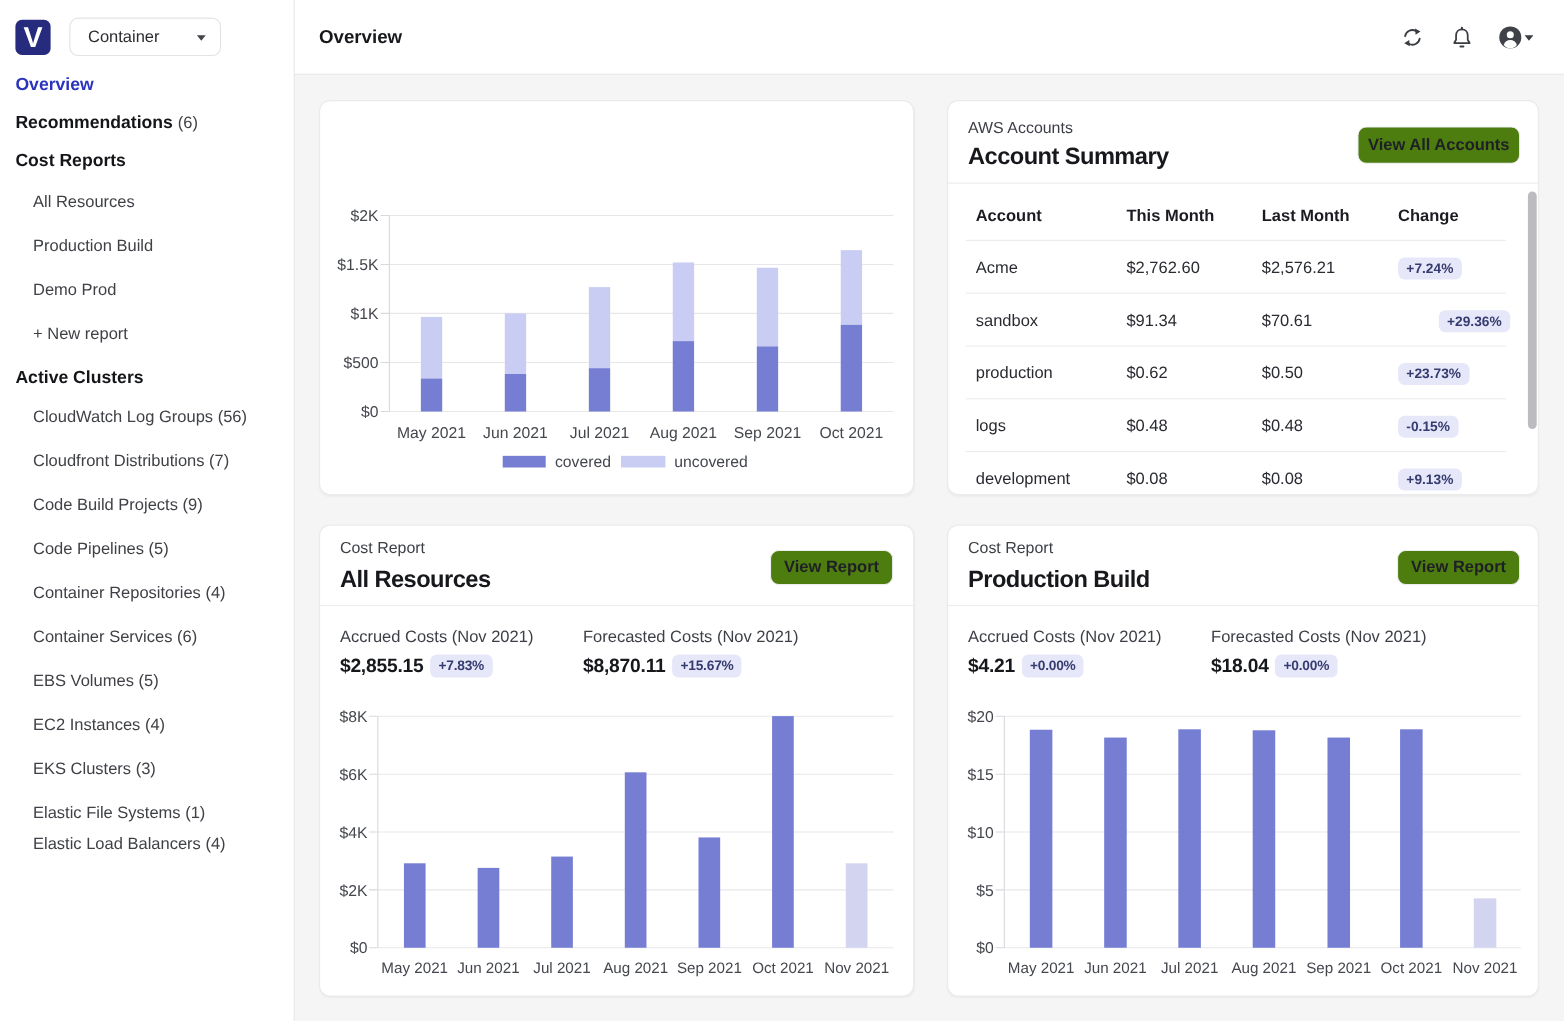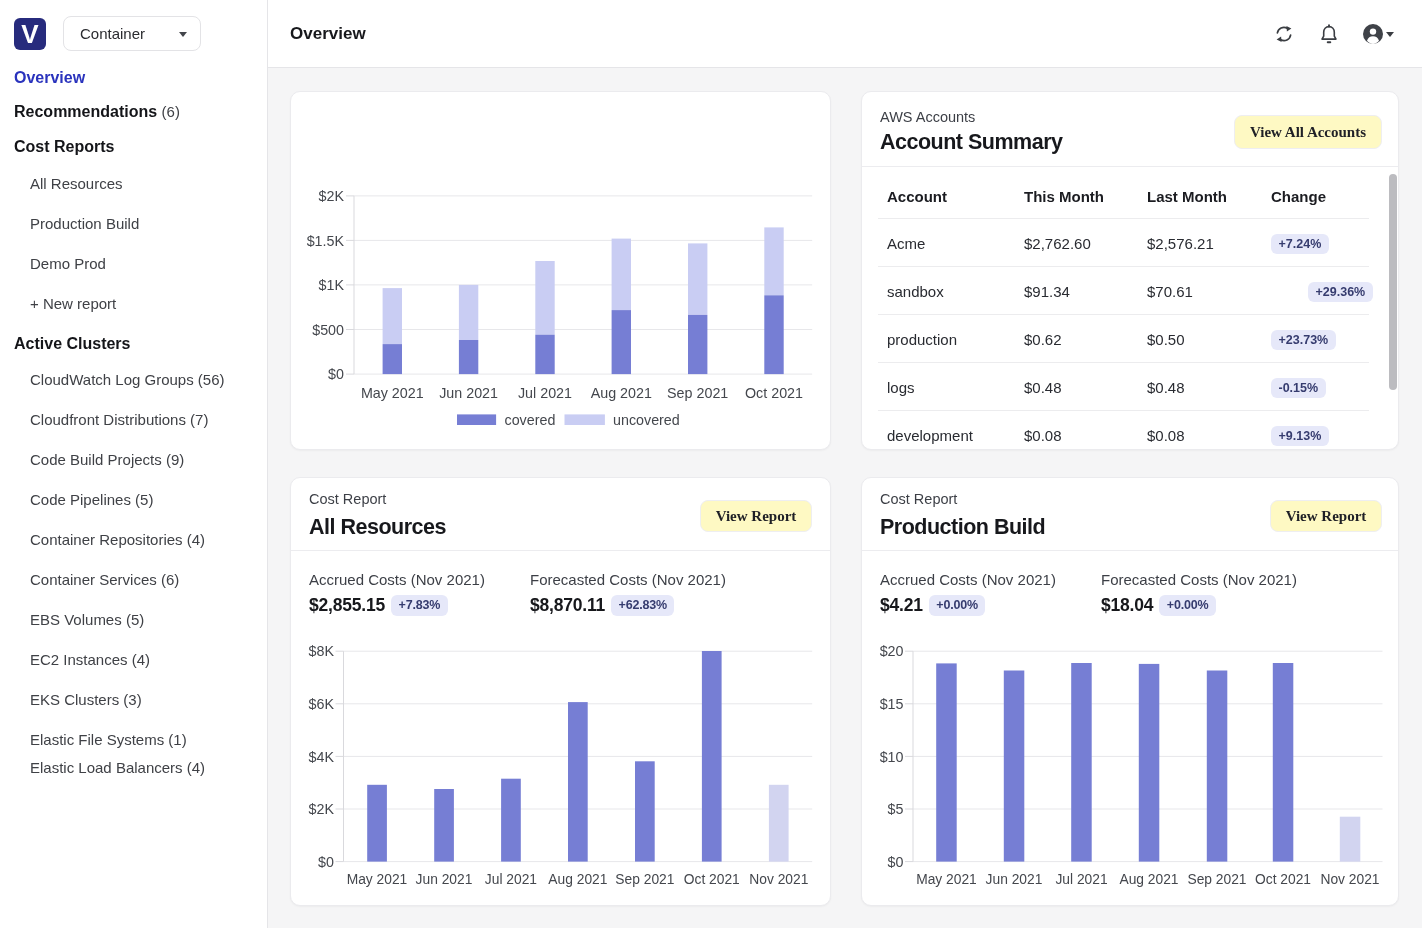--- a/index.html
+++ b/index.html
@@ -9,22 +9,22 @@
 #sidebar { position:absolute; left:0; top:0; width:268px; height:928px; background:#fff;
   border-right:1px solid #e5e5e8; }
 #topbar { position:absolute; left:268px; top:0; width:1154px; height:68px; background:#fff;
   border-bottom:1px solid #e5e5e8; }
 #main { position:absolute; left:268px; top:68px; width:1154px; height:860px; background:#f5f5f6; }
 .card { position:absolute; background:#fff; border:1px solid #ebebee; border-radius:10px;
   box-shadow:0 1px 2px rgba(16,17,23,0.04); }
 .chead { position:absolute; left:0; top:0; right:0; height:75px; border-bottom:1px solid #ececef; }
 .clabel { position:absolute; left:18px; top:15px; font-size:14.5px; color:#3c3f46; line-height:20px; }
 .ctitle { position:absolute; left:18px; top:38px; font-size:21.5px; font-weight:700; color:#17181c; line-height:24px; letter-spacing:-0.5px; }
-.btn { position:absolute; background:#fef9c3; border:1px solid #eeeef1; border-radius:8px;
-  font-size:15px; font-weight:700; color:#1f2026; text-align:center;font-family:Liberation Serif, serif; }
+.btn { position:absolute; background:#4d7c0f; border:1px solid #eeeef1; border-radius:8px;
+  font-size:15px; font-weight:700; color:#1f2026; text-align:center; }
 .navh { position:absolute; left:14px; height:20px; line-height:20px; font-size:16px; font-weight:700; color:#141519; white-space:nowrap; }
 .navh .cnt { font-weight:400; font-size:15px; color:#3f4146; }
 .navi { position:absolute; left:30px; height:20px; line-height:20px; font-size:15px; color:#3f4146; white-space:nowrap; }
 .pill { display:inline-block; background:#e6e8f9; color:#363c6f; font-size:12.5px; font-weight:700;
   border-radius:6px; padding:3px 7.5px; line-height:14px; }
 .mlabel { position:absolute; font-size:15px; color:#3c3f46; height:20px; line-height:20px; }
 .mval .pill { padding-top:3.5px; padding-bottom:3.5px; }
 .mval { position:absolute; display:flex; align-items:center; gap:6px; font-size:17.5px; font-weight:700; color:#17181c; height:24px; line-height:24px; letter-spacing:-0.2px; }
 .rowtxt { position:absolute; font-size:15px; color:#292b31; height:20px; line-height:20px; }
 .hdrtxt { position:absolute; font-size:15px; font-weight:700; color:#1b1c21; height:20px; line-height:20px; }
@@ -175,21 +175,21 @@
     <div class="btn" style="right:18px; top:22px; width:112px; height:32px; line-height:30px;">View Report</div>
   </div>
   <div class="mlabel" style="left:18px; top:92px;">Accrued Costs (Nov 2021)</div>
   <div class="mval" style="left:18px; top:115px;">
       <span>$2,855.15</span>
       <span class="pill">+7.83%</span>
     </div>
   <div class="mlabel" style="left:239px; top:92px;">Forecasted Costs (Nov 2021)</div>
   <div class="mval" style="left:239px; top:115px;">
       <span>$8,870.11</span>
-      <span class="pill">+62.83%</span>
+      <span class="pill">+15.67%</span>
     </div>
   <svg class="abs" style="left:0; top:160px;" width="539" height="262" viewBox="0 0 539 262">
     <line x1="52.5" y1="13.2" x2="521.2" y2="13.2" stroke="#e7e7ea" stroke-width="1"></line>
     <line x1="44.5" y1="13.2" x2="52.5" y2="13.2" stroke="#d9d9dd" stroke-width="1"></line>
     <text x="43" y="18.4" font-size="14.3" fill="#44474d" text-anchor="end">$8K</text>
     <line x1="52.5" y1="65.8" x2="521.2" y2="65.8" stroke="#e7e7ea" stroke-width="1"></line>
     <line x1="44.5" y1="65.8" x2="52.5" y2="65.8" stroke="#d9d9dd" stroke-width="1"></line>
     <text x="43" y="71.0" font-size="14.3" fill="#44474d" text-anchor="end">$6K</text>
     <line x1="52.5" y1="118.4" x2="521.2" y2="118.4" stroke="#e7e7ea" stroke-width="1"></line>
     <line x1="44.5" y1="118.4" x2="52.5" y2="118.4" stroke="#d9d9dd" stroke-width="1"></line>

